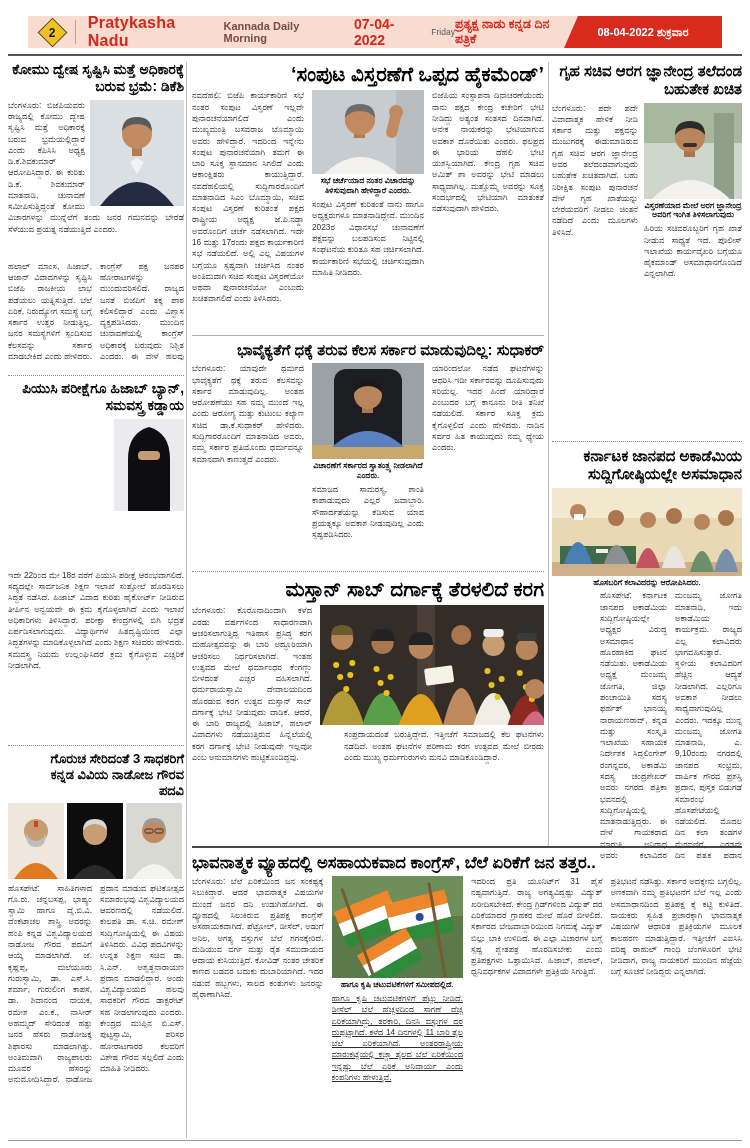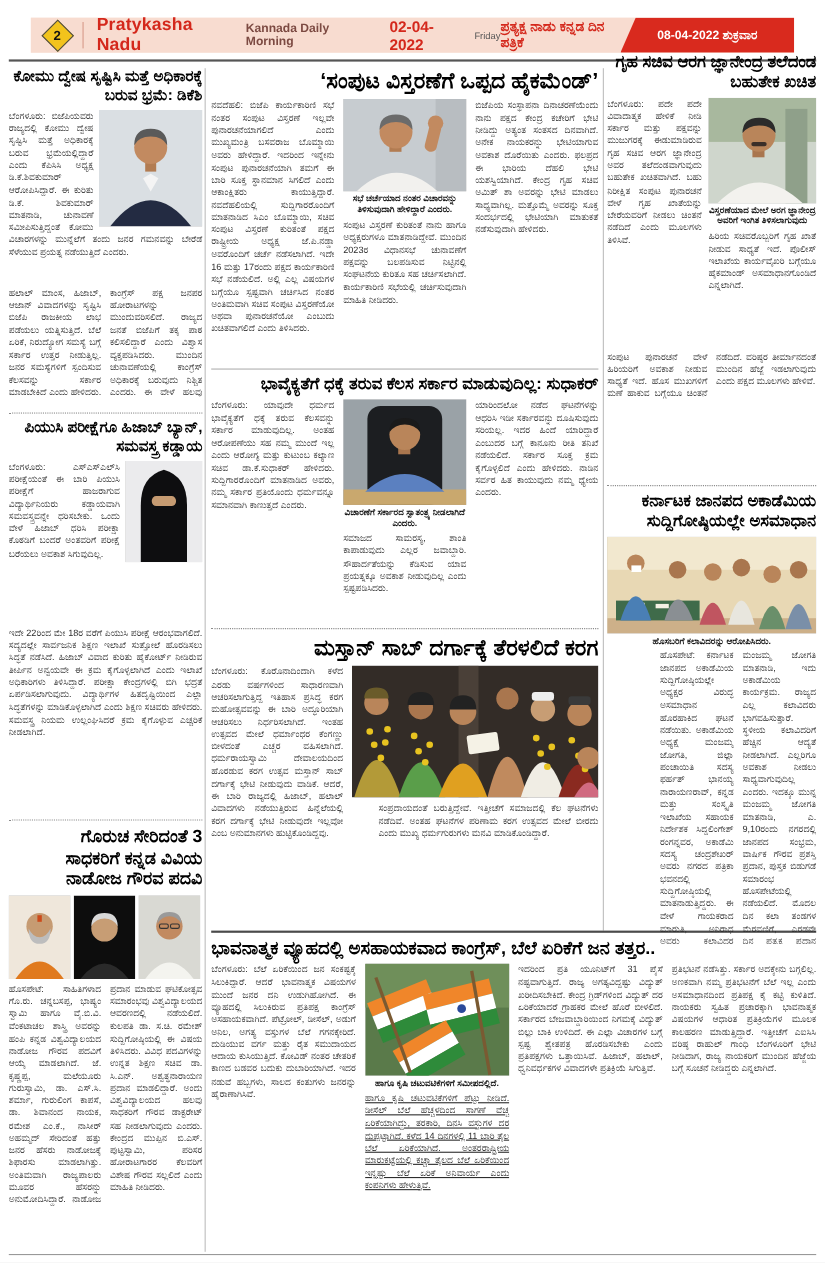--- a/index.html
+++ b/index.html
@@ -48,21 +48,21 @@
 
 <div class="page">
 
   <div class="masthead">
     <div class="pgbadge">
         <span>2</span>
       </div>
     <div class="mastdiv"></div>
     <span class="mtitle">Pratykasha Nadu</span>
     <span class="msub">Kannada Daily Morning</span>
-    <span class="mdate">02-04-2022</span>
+    <span class="mdate">07-04-2022</span>
     <span class="mday">Friday</span>
     <span class="mkn">ಪ್ರತ್ಯಕ್ಷ ನಾಡು ಕನ್ನಡ ದಿನ ಪತ್ರಿಕೆ</span>
     <div class="ribbon">
         <span>08-04-2022 ಶುಕ್ರವಾರ</span>
       </div>
   </div>
   <div class="toprule"></div>
 
   <div class="vr" style="left:186px;top:62px;height:1076px;"></div>
   <div class="vr" style="left:548px;top:62px;height:784px;"></div>
@@ -91,28 +91,27 @@
   <div class="art" style="left:8px;top:381px;width:176px;height:360px;">
     <h2 class="hl hl14">ಪಿಯುಸಿ ಪರೀಕ್ಷೆಗೂ ಹಿಜಾಬ್ ಬ್ಯಾನ್, ಸಮವಸ್ತ್ರ ಕಡ್ಡಾಯ</h2>
     <div class="bd" style="height:148px;">
       <div class="ph fr" style="width:70px;height:92px;">
         <svg viewBox="0 0 70 92" preserveAspectRatio="none">
           <rect width="70" height="92" fill="#ebebed"></rect>
           <path d="M35 8 Q14 14 14 40 L14 92 L56 92 L56 40 Q56 14 35 8 Z" fill="#0e0e10"></path>
           <rect x="24" y="32" width="22" height="9" rx="4" fill="#c69b72"></rect>
         </svg>
       </div>
-      <span>ಬೆಂಗಳೂರು: ಎಸ್‌ಎಸ್‌ಎಲ್‌ಸಿ ಪರೀಕ್ಷೆಯಂತೆ ಈ ಬಾರಿ ಪಿಯುಸಿ ಪರೀಕ್ಷೆಗೆ ಹಾಜರಾಗುವ ವಿದ್ಯಾರ್ಥಿನಿಯರು ಕಡ್ಡಾಯವಾಗಿ ಸಮವಸ್ತ್ರವನ್ನೇ ಧರಿಸಬೇಕು. ಒಂದು ವೇಳೆ ಹಿಜಾಬ್ ಧರಿಸಿ ಪರೀಕ್ಷಾ ಕೊಠಡಿಗೆ ಬಂದರೆ ಅಂತವರಿಗೆ ಪರೀಕ್ಷೆ ಬರೆಯಲು ಅವಕಾಶ ಸಿಗುವುದಿಲ್ಲ.</span>
     </div>
     <div class="bd" style="height:168px;margin-top:3px;">ಇದೇ 22ರಿಂದ ಮೇ 18ರ ವರೆಗೆ ಪಿಯುಸಿ ಪರೀಕ್ಷೆ ಆರಂಭವಾಗಲಿದೆ. ಸದ್ಯದಲ್ಲೇ ಸಾರ್ವಜನಿಕ ಶಿಕ್ಷಣ ಇಲಾಖೆ ಸುತ್ತೋಲೆ ಹೊರಡಿಸಲು ಸಿದ್ಧತೆ ನಡೆಸಿದೆ. ಹಿಜಾಬ್ ವಿವಾದ ಕುರಿತು ಹೈಕೋರ್ಟ್ ನೀಡಿರುವ ತೀರ್ಪಿನ ಅನ್ವಯವೇ ಈ ಕ್ರಮ ಕೈಗೊಳ್ಳಲಾಗಿದೆ ಎಂದು ಇಲಾಖೆ ಅಧಿಕಾರಿಗಳು ತಿಳಿಸಿದ್ದಾರೆ. ಪರೀಕ್ಷಾ ಕೇಂದ್ರಗಳಲ್ಲಿ ಬಿಗಿ ಭದ್ರತೆ ಏರ್ಪಡಿಸಲಾಗುವುದು. ವಿದ್ಯಾರ್ಥಿಗಳ ಹಿತದೃಷ್ಟಿಯಿಂದ ಎಲ್ಲಾ ಸಿದ್ಧತೆಗಳನ್ನು ಮಾಡಿಕೊಳ್ಳಲಾಗಿದೆ ಎಂದು ಶಿಕ್ಷಣ ಸಚಿವರು ಹೇಳಿದರು. ಸಮವಸ್ತ್ರ ನಿಯಮ ಉಲ್ಲಂಘಿಸಿದರೆ ಕ್ರಮ ಕೈಗೊಳ್ಳುವ ಎಚ್ಚರಿಕೆ ನೀಡಲಾಗಿದೆ.</div>
   </div>
   <div class="hrule dotted" style="left:8px;width:176px;top:745px;"></div>
 
   <div class="art" style="left:8px;top:751px;width:176px;height:386px;">
-    <h2 class="hl" style="font-size:16px;margin-left:21px;">ಗೊರುಚ ಸೇರಿದಂತೆ 3 ಸಾಧಕರಿಗೆ ಕನ್ನಡ ವಿವಿಯ ನಾಡೋಜ ಗೌರವ ಪದವಿ</h2>
+    <h2 class="hl" style="font-size:13px;margin-left:21px;">ಗೊರುಚ ಸೇರಿದಂತೆ 3 ಸಾಧಕರಿಗೆ ಕನ್ನಡ ವಿವಿಯ ನಾಡೋಜ ಗೌರವ ಪದವಿ</h2>
     <div class="row" style="gap:3px;margin:2px 0 4px;">
       <div class="ph" style="width:56px;height:76px;">
         <svg viewBox="0 0 56 76" preserveAspectRatio="none">
           <rect width="56" height="76" fill="#efe7db"></rect>
           <path d="M6 76 Q28 44 50 76 Z" fill="#e07a1e"></path>
           <circle cx="28" cy="28" r="12" fill="#c69b72"></circle>
           <path d="M18 30 Q18 44 28 44 Q38 44 38 30 Q34 38 28 38 Q22 38 18 30 Z" fill="#bdbdbd"></path>
           <rect x="26" y="18" width="4" height="6" fill="#cc4a1a"></rect>
         </svg>
       </div>
@@ -236,42 +235,41 @@
               <path d="M200 120 Q213 96 222 114 L222 120 Z" fill="#d06a80"></path>
           </svg>
         </div>
         <div class="row" style="margin-top:4px;margin-left:24px;">
           <div class="bcol bd" style="height:104px;"><span>ಸಂಪ್ರದಾಯದಂತೆ ಬರುತ್ತಿದ್ದೇವೆ. ಇತ್ತೀಚೆಗೆ ಸಮಾಜದಲ್ಲಿ ಕೆಲ ಘಟನೆಗಳು ನಡೆದಿವೆ. ಅಂತಹ ಘಟನೆಗಳ ಪರಿಣಾಮ ಕರಗ ಉತ್ಸವದ ಮೇಲೆ ಬೀರದು ಎಂದು ಮುಖ್ಯ ಧರ್ಮಗುರುಗಳು ಮನವಿ ಮಾಡಿಕೊಂಡಿದ್ದಾರೆ.</span></div>
         </div>
       </div>
     </div>
   </div>
 
-  <div class="art" style="left:552px;top:48px;width:190px;height:374px;">
+  <div class="art" style="left:552px;top:62px;width:190px;height:374px;">
     <h2 class="hl hl15">ಗೃಹ ಸಚಿವ ಆರಗ ಜ್ಞಾನೇಂದ್ರ ತಲೆದಂಡ ಬಹುತೇಕ ಖಚಿತ</h2>
     <div class="row" style="height:226px;gap:6px;">
       <div class="bd" style="width:86px;flex:0 0 auto;"><span>ಬೆಂಗಳೂರು: ಪದೇ ಪದೇ ವಿವಾದಾತ್ಮಕ ಹೇಳಿಕೆ ನೀಡಿ ಸರ್ಕಾರ ಮತ್ತು ಪಕ್ಷವನ್ನು ಮುಜುಗರಕ್ಕೆ ಈಡುಮಾಡಿರುವ ಗೃಹ ಸಚಿವ ಆರಗ ಜ್ಞಾನೇಂದ್ರ ಅವರ ತಲೆದಂಡವಾಗುವುದು ಬಹುತೇಕ ಖಚಿತವಾಗಿದೆ. ಬಹು ನಿರೀಕ್ಷಿತ ಸಂಪುಟ ಪುನಾರಚನೆ ವೇಳೆ ಗೃಹ ಖಾತೆಯನ್ನು ಬೇರೆಯವರಿಗೆ ನೀಡಲು ಚಿಂತನೆ ನಡೆದಿದೆ ಎಂದು ಮೂಲಗಳು ತಿಳಿಸಿವೆ.</span></div>
       <div style="flex:1;min-width:0;">
         <div class="ph" style="width:100%;height:96px;">
           <svg viewBox="0 0 98 96" preserveAspectRatio="none">
             <rect width="98" height="96" fill="#cfd6cc"></rect>
             <rect x="0" y="0" width="98" height="40" fill="#a8b89e"></rect>
             <rect x="70" y="10" width="20" height="86" fill="#8fa08a"></rect>
             <path d="M8 96 Q46 58 86 96 Z" fill="#f3f2ee"></path>
             <rect x="40" y="44" width="11" height="10" fill="#a9764e"></rect>
             <circle cx="46" cy="34" r="15" fill="#b9855a"></circle>
             <path d="M31 32 Q31 18 46 18 Q61 18 61 32 Q56 25 46 25 Q36 25 31 32 Z" fill="#2b2b2b"></path>
             <rect x="39" y="40" width="14" height="4" rx="2" fill="#3a2e28"></rect>
           </svg>
         </div>
         <div class="cap">ವಿಸ್ತರಣೆಯಾದ ಮೇಲೆ ಅರಗ ಜ್ಞಾನೇಂದ್ರ ಅವರಿಗೆ ಇಂಗಿತ ತಿಳಿಸಲಾಗುವುದು</div>
         <div class="bd" style="height:96px;"><span>ಹಿರಿಯ ಸಚಿವರೊಬ್ಬರಿಗೆ ಗೃಹ ಖಾತೆ ನೀಡುವ ಸಾಧ್ಯತೆ ಇದೆ. ಪೊಲೀಸ್ ಇಲಾಖೆಯ ಕಾರ್ಯವೈಖರಿ ಬಗ್ಗೆಯೂ ಹೈಕಮಾಂಡ್ ಅಸಮಾಧಾನಗೊಂಡಿದೆ ಎನ್ನಲಾಗಿದೆ.</span></div>
       </div>
     </div>
-    <div class="bd cols2" style="height:92px;margin-top:4px;">ಸಂಪುಟ ಪುನಾರಚನೆ ವೇಳೆ ಹಿರಿಯರಿಗೆ ಅವಕಾಶ ನೀಡುವ ಸಾಧ್ಯತೆ ಇದೆ. ಹೊಸ ಮುಖಗಳಿಗೆ ಮಣೆ ಹಾಕುವ ಬಗ್ಗೆಯೂ ಚಿಂತನೆ ನಡೆದಿದೆ. ವರಿಷ್ಠರ ತೀರ್ಮಾನದಂತೆ ಮುಂದಿನ ಹೆಜ್ಜೆ ಇಡಲಾಗುವುದು ಎಂದು ಪಕ್ಷದ ಮೂಲಗಳು ಹೇಳಿವೆ.</div>
   </div>
   <div class="hrule dotted" style="left:552px;width:190px;top:441px;"></div>
 
   <div class="art" style="left:552px;top:447px;width:190px;height:396px;">
     <h2 class="hl hl15">ಕರ್ನಾಟಕ ಜಾನಪದ ಅಕಾಡೆಮಿಯ ಸುದ್ದಿಗೋಷ್ಠಿಯಲ್ಲೇ ಅಸಮಾಧಾನ</h2>
     <div class="ph" style="width:100%;height:88px;">
       <svg viewBox="0 0 190 88" preserveAspectRatio="none">
         <rect width="190" height="88" fill="#e8d8b4"></rect>
         <rect x="0" y="0" width="190" height="30" fill="#f2e8cf"></rect>
         <rect x="0" y="74" width="190" height="14" fill="#cdb089"></rect>

